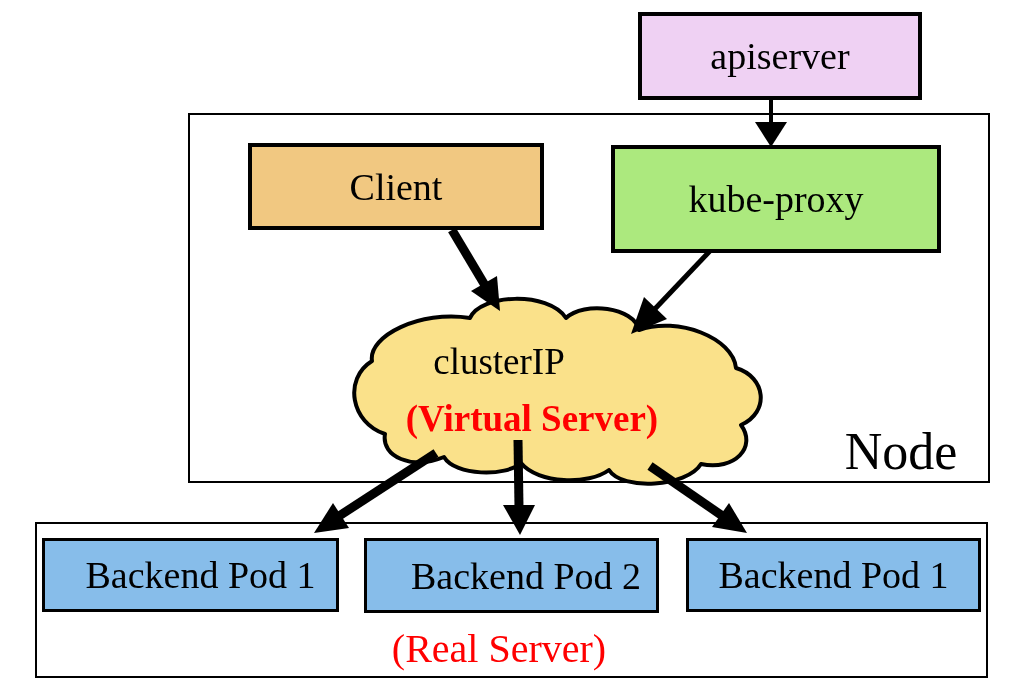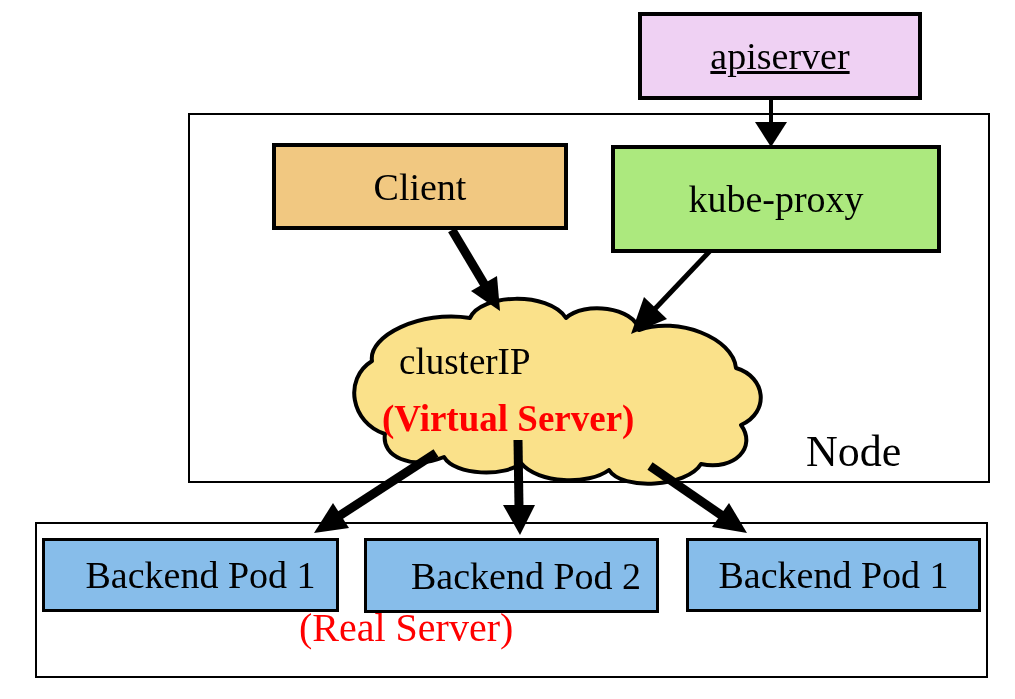--- a/index.html
+++ b/index.html
@@ -10,31 +10,31 @@
   .rect{position:absolute;border:2px solid #000;background:transparent;box-sizing:border-box;}
   .node-rect{left:188px;top:113px;width:802px;height:370px;border-width:2px;}
   .rs-rect{left:35px;top:522px;width:953px;height:156px;border-width:2px;}
   svg.gfx{position:absolute;left:0;top:0;z-index:2;}
   .box{
     position:absolute;border:4px solid #000;box-sizing:border-box;
     display:flex;align-items:center;justify-content:center;
     font-size:38px;line-height:1;z-index:3;
   }
   .apiserver{left:638px;top:12px;width:284px;height:88px;}
-  .client{left:272px;top:143px;width:296px;height:87px;}
+  .client{left:248px;top:143px;width:296px;height:87px;}
   .kubeproxy{left:611px;top:145px;width:330px;height:108px;}
   .pod{border-width:3px;font-size:38px;}
   .pod1{left:42px;top:538px;width:297px;height:74px;padding-left:20px;}
   .pod2{left:364px;top:538px;width:295px;height:75px;padding-left:29px;}
   .pod3{left:686px;top:538px;width:295px;height:74px;}
-  .lbl{position:absolute;text-align:left;z-index:4;}
+  .lbl{position:absolute;text-align:center;z-index:4;}
   .cloud-main{left:399px;top:340px;width:200px;height:44px;font-size:37px;line-height:44px;}
   .cloud-sub{left:382px;top:397px;width:300px;height:44px;font-size:37px;line-height:44px;font-weight:bold;}
-  .node-label{left:806px;top:424px;width:190px;height:56px;font-size:44px;line-height:56px;}
-  .rs-label{left:299px;top:604px;width:400px;height:48px;font-size:40px;line-height:48px;}
+  .node-label{left:806px;top:424px;width:190px;height:56px;font-size:52px;line-height:56px;}
+  .rs-label{left:299px;top:625px;width:400px;height:48px;font-size:40px;line-height:48px;}
 </style>
 </head>
 <body>
 
 <div class="canvas">
 
   <div class="rect node-rect"></div>
   <div class="rect rs-rect"></div>
 
   <svg class="gfx" width="1015" height="699" viewBox="0 0 1015 699">
@@ -75,21 +75,21 @@
       <line x1="518" y1="440" x2="519" y2="508" stroke-width="9"></line>
       <polygon points="503,505 535,505 520,535" stroke="none"></polygon>
     </g>
 
     <g fill="#000" stroke="#000">
       <line x1="650" y1="466" x2="724" y2="517" stroke-width="9"></line>
       <polygon points="712,527 729,503 747,533" stroke="none"></polygon>
     </g>
   </svg>
 
-  <div class="box apiserver" style="background-color: rgb(239, 209, 243); text-decoration: underline;">
+  <div class="box apiserver" style="background-color: rgb(239, 209, 243);">
     <span>apiserver</span>
   </div>
 
   <div class="box client" style="background-color: rgb(241, 200, 129);">
     <span>Client</span>
   </div>
 
   <div class="box kubeproxy" style="background-color: rgb(172, 233, 126);">
     <span>kube-proxy</span>
   </div>

